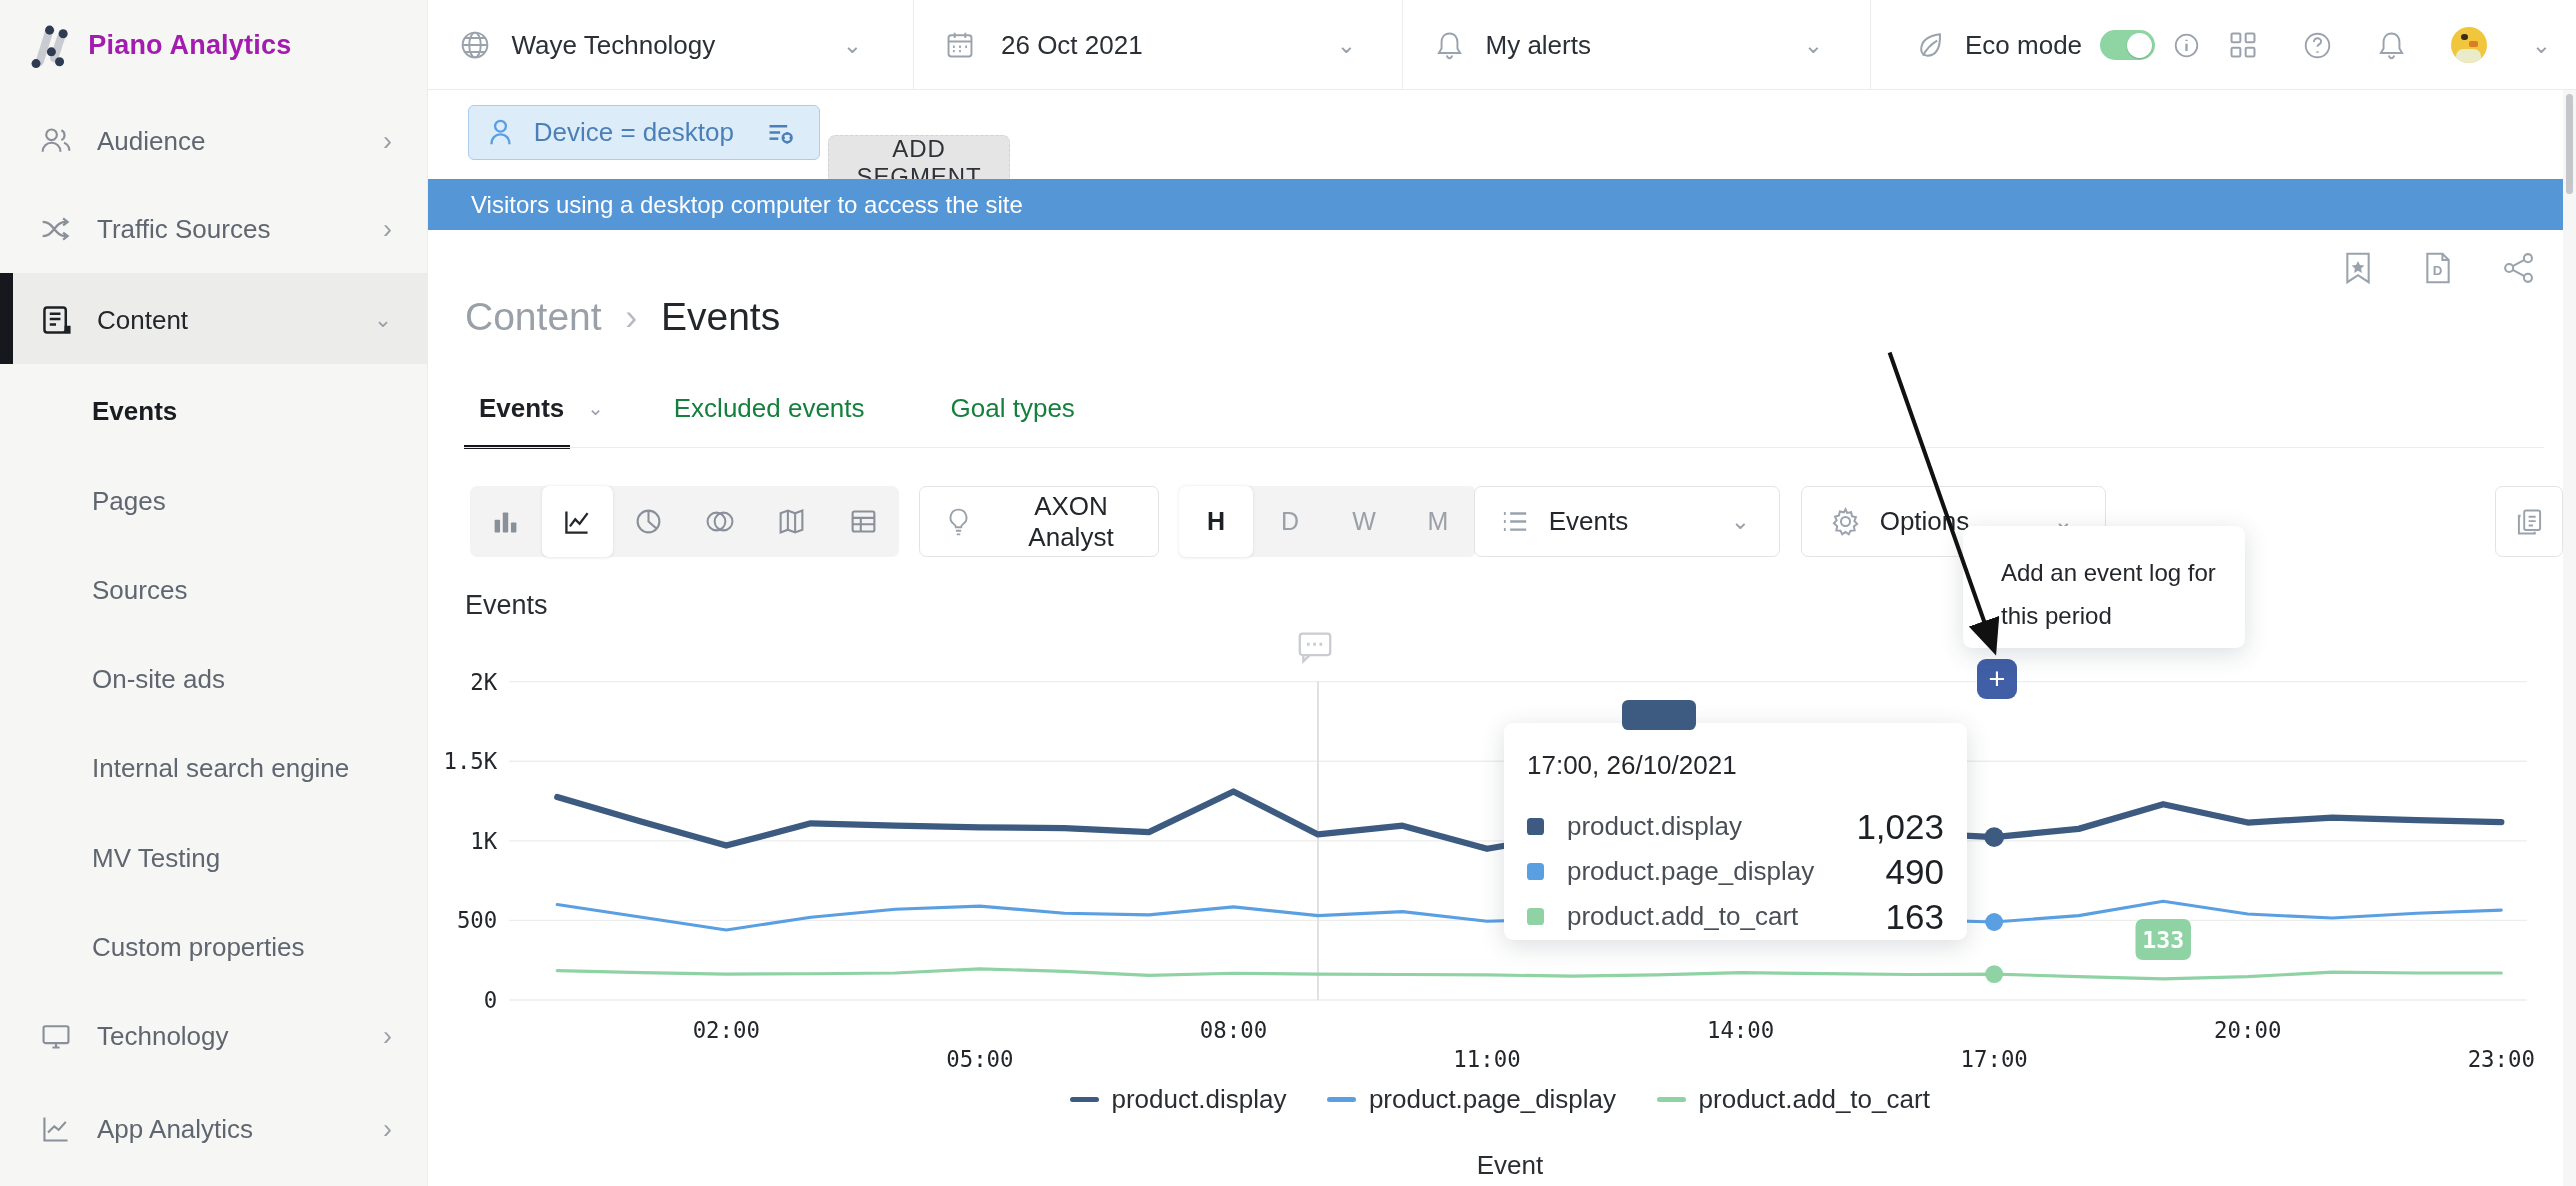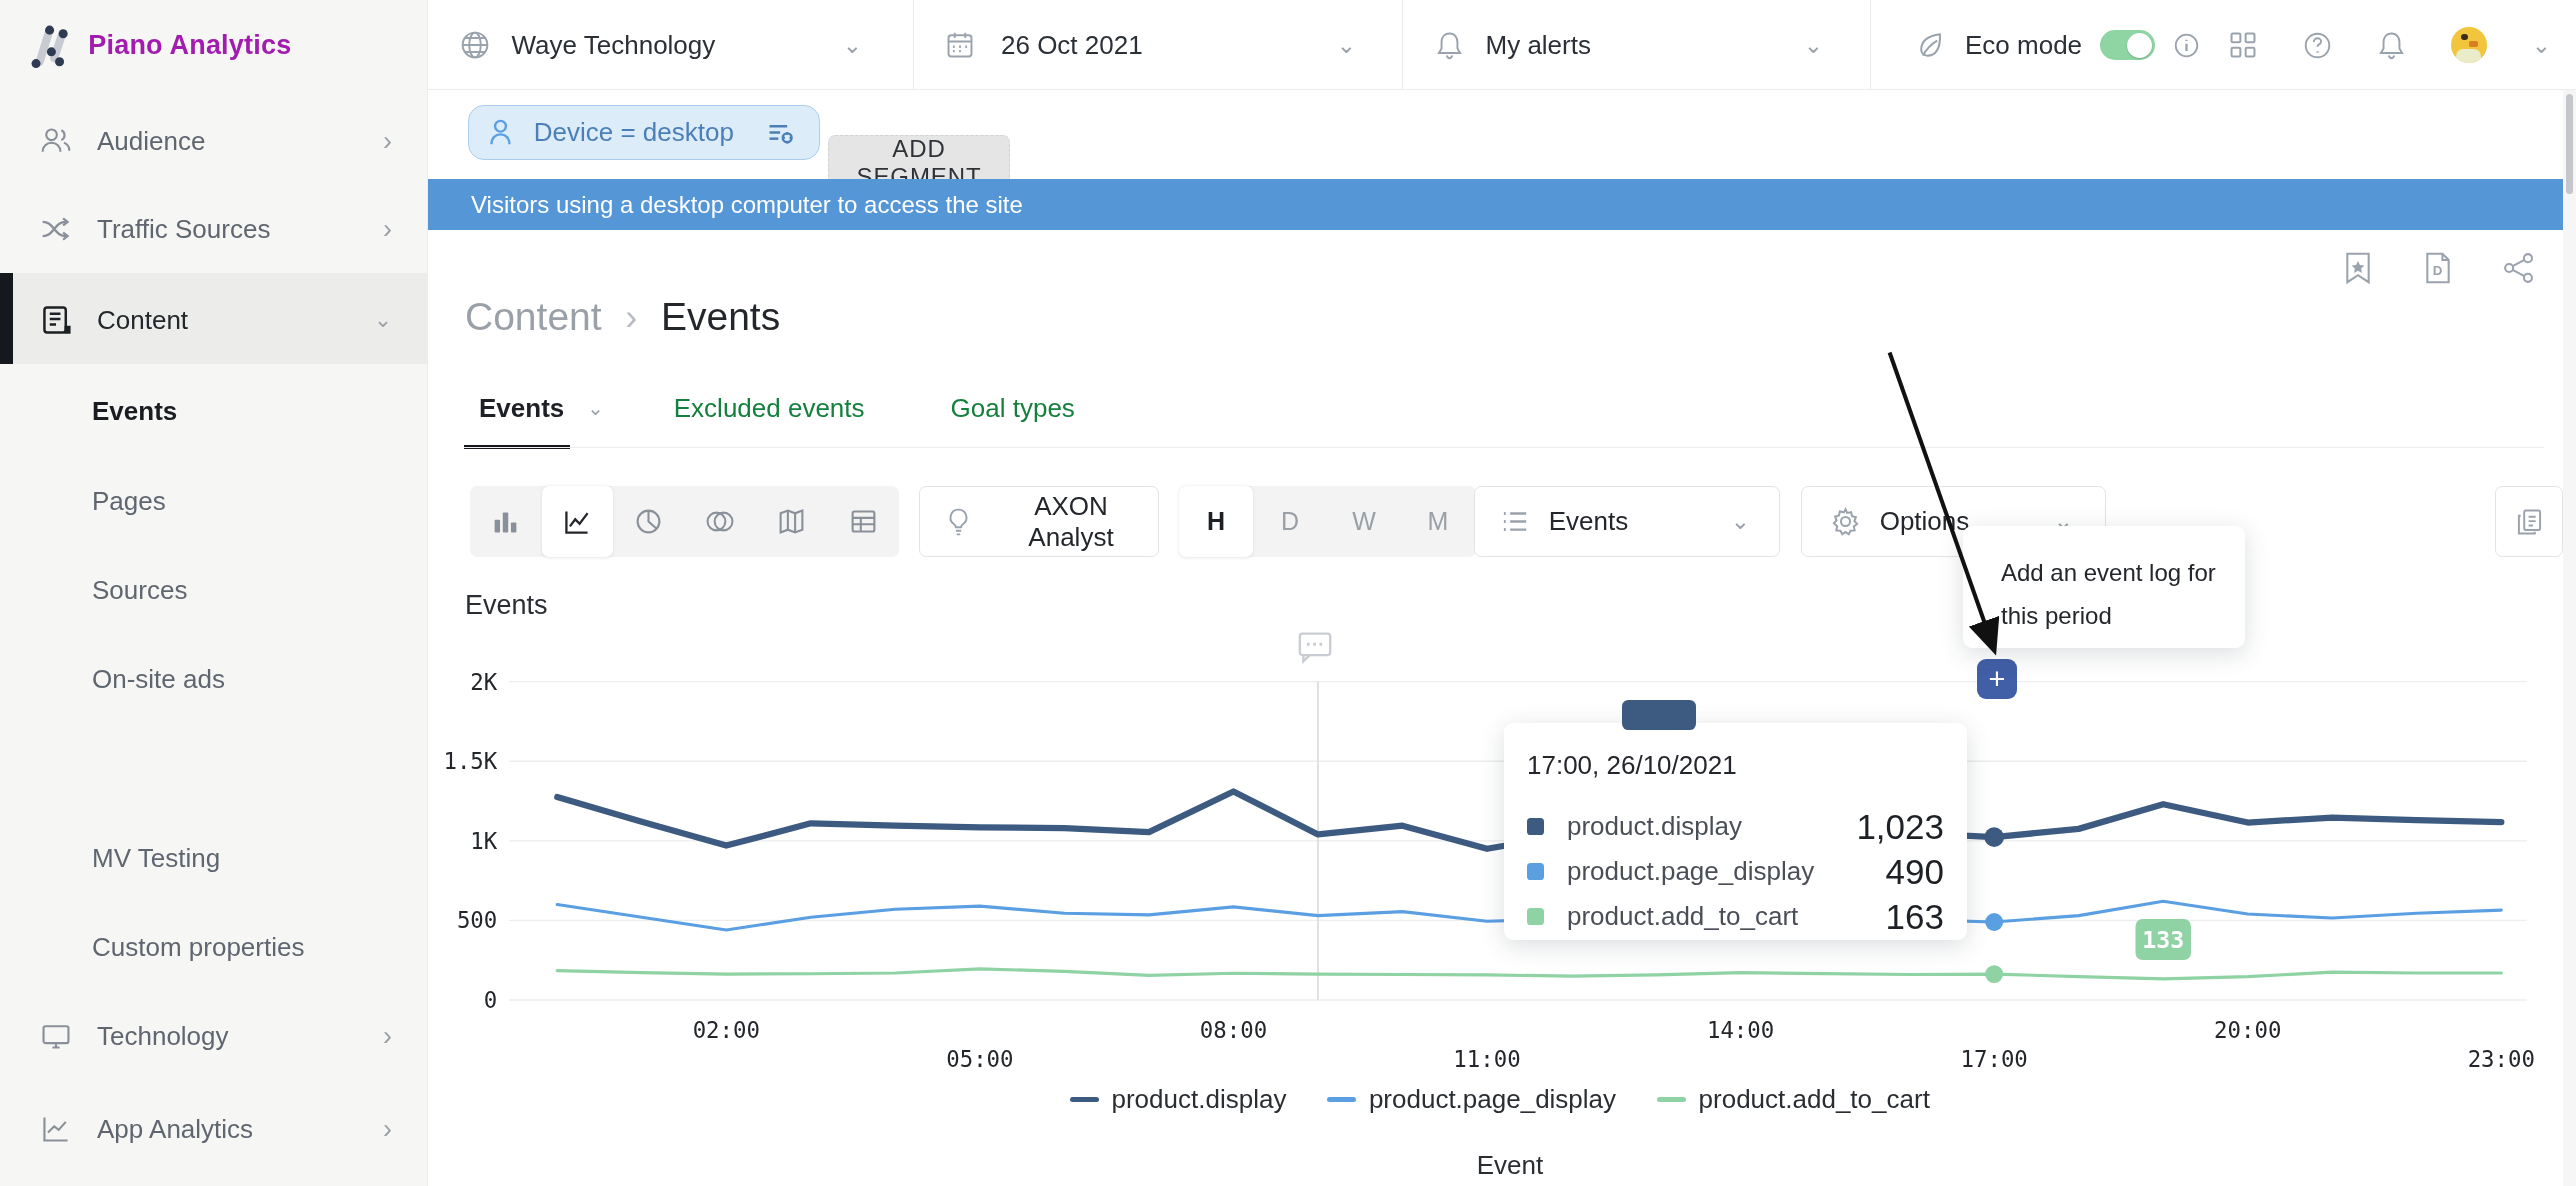--- a/index.html
+++ b/index.html
@@ -22,21 +22,21 @@
   .nav-dark{color:#23262b;font-weight:500;}
   .nav-bold{color:#191c21;font-weight:700;}
   
   #topbar{left:428px;top:0;width:2148px;height:90px;background:#fff;border-bottom:0.9px solid #ececec;box-sizing:border-box;}
   .tb-div{top:0;width:0.9px;height:90px;background:#ececec;}
   .tb-text{font-size:26px;color:#2b2f36;}
   .tb-chev{color:#9aa0a8;font-size:23px;}
   .gicon{color:#9aa3ad;}
   
   #segmentbar{left:428px;top:90px;width:2148px;height:89px;background:#fff;}
-  .seg-pill{left:40px;top:15px;width:352px;height:55px;background:#ddecf9;border:1.8px solid #aacdee;border-radius:16px;
+  .seg-pill{left:40px;top:15px;width:352px;height:55px;background:#ddecf9;border:1.8px solid #aacdee;border-radius:6px;
             box-sizing:border-box;display:flex;align-items:center;padding:0 18px;gap:19.7px;color:#4a7fb8;font-size:26px;}
   .seg-add{left:400px;top:15px;width:182px;height:55px;border:1.8px dashed #d2d2d2;border-radius:7.2px;box-sizing:border-box;
            display:flex;align-items:center;justify-content:center;font-size:24px;letter-spacing:0.9px;color:#2f3338;font-weight:500;background:#e5e5e5;margin-top:30px;}
   #banner{left:428px;top:179px;width:2148px;height:51px;background:#5596d6;color:#fff;display:flex;align-items:center;
           padding-left:43px;box-sizing:border-box;font-size:24px;}
   
   .crumb-gray{font-size:39px;color:#9aa0a8;}
   .crumb-sep{font-size:36px;color:#b8bcc2;}
   .crumb-dark{font-size:39px;color:#23262b;}
   .tab{font-size:26px;color:#15803d;cursor:pointer;}
@@ -137,20 +137,23 @@
       <span>Events</span>
     </div>
     <div class="abs nav-item nav-sub" style="top:469px">
       <span>Pages</span>
     </div>
     <div class="abs nav-item nav-sub" style="top:558px">
       <span>Sources</span>
     </div>
     <div class="abs nav-item nav-sub" style="top:647px">
       <span>On-site ads</span>
+    </div>
+    <div class="abs nav-item nav-sub" style="top:736px">
+      <span>Internal search engine</span>
     </div>
     <div class="abs nav-item nav-sub" style="top:826px">
       <span>MV Testing</span>
     </div>
     <div class="abs nav-item nav-sub" style="top:915px">
       <span>Custom properties</span>
     </div>
 
     <div class="abs nav-item" style="top:1004px">
       <span class="nicon">

